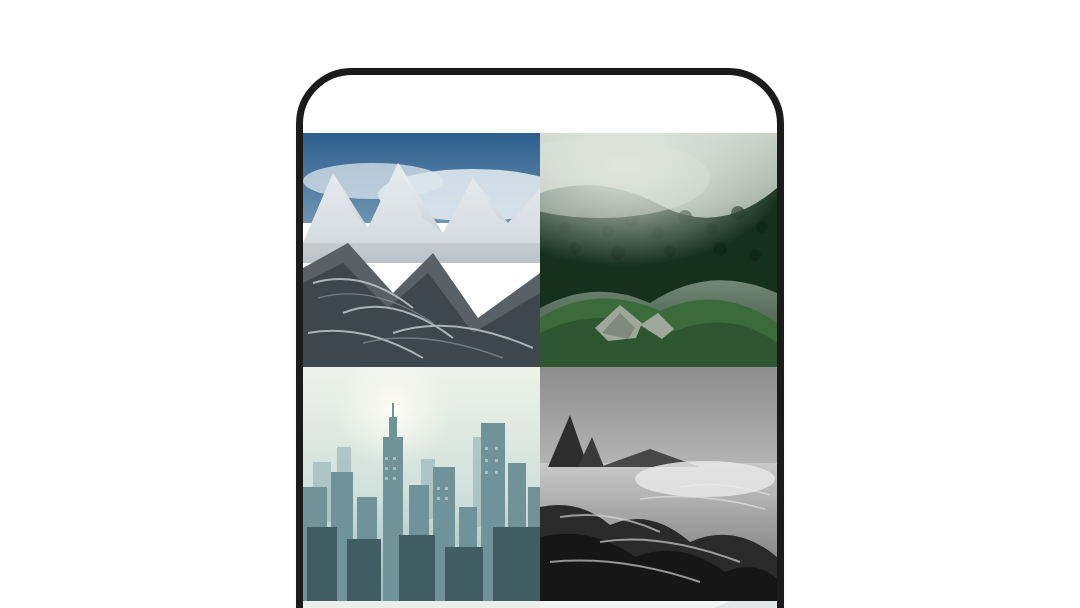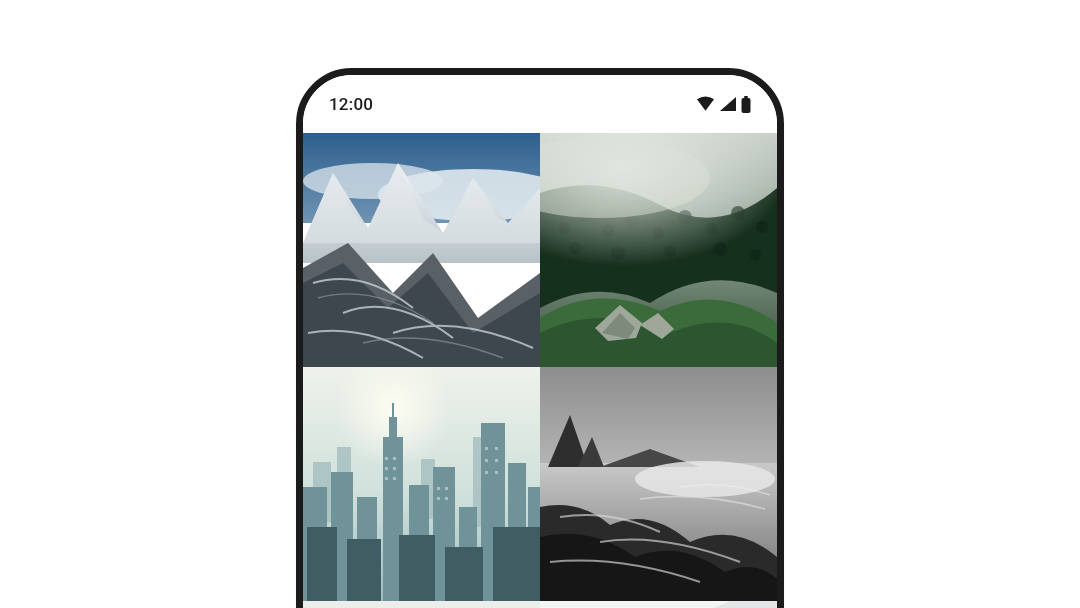--- a/index.html
+++ b/index.html
@@ -74,41 +74,20 @@
     display: block;
   }
   
 </style>
 </head>
 <body>
 
 <div class="stage">
   <div class="phone-frame">
 
-    <div class="status-bar">
-      <div class="status-time">12:00</div>
-      <div class="status-icons">
-        <span>
-          <svg width="19" height="16" viewBox="0 0 20 16">
-            <path d="M10 15 L1 3 Q10 -3 19 3 Z" fill="#1b1b1b"></path>
-          </svg>
-        </span>
-        <span>
-          <svg width="18" height="16" viewBox="0 0 18 16">
-            <path d="M1 15 L17 15 L17 1 Z" fill="#1b1b1b"></path>
-          </svg>
-        </span>
-        <span>
-          <svg width="10" height="17" viewBox="0 0 10 17">
-            <rect x="3" y="0" width="4" height="2" rx="1" fill="#1b1b1b"></rect>
-            <rect x="0.5" y="2" width="9" height="15" rx="2" fill="#1b1b1b"></rect>
-          </svg>
-        </span>
-      </div>
-    </div>
 
     <div class="grid">
 
       <div class="tile">
         <svg viewBox="0 0 237 234" preserveAspectRatio="xMidYMid slice">
           <defs>
             <linearGradient id="sky1" x1="0" y1="0" x2="0" y2="1">
               <stop offset="0" stop-color="#2d5f8e"></stop>
               <stop offset="1" stop-color="#6f94b3"></stop>
             </linearGradient>

